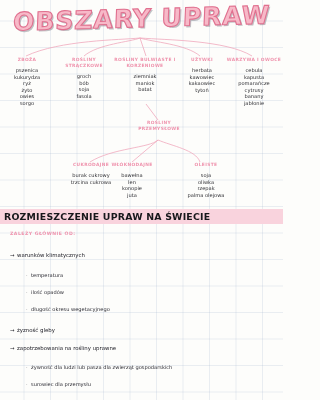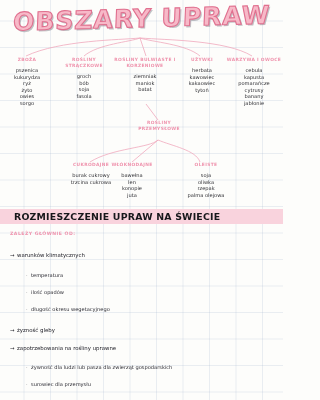--- a/index.html
+++ b/index.html
@@ -66,21 +66,21 @@
   svg.links{position:absolute;inset:0;width:283px;height:400px;pointer-events:none;}
 
   
   .hl-band{
     position:absolute;
     left:0;width:283px;height:15px;
     background:#f9d3dd;
   }
   .sec-title{
     position:absolute;
-    left:14px;
+    left:4px;
     font-size:9.4px;
     font-weight:bold;
     color:#17171b;
     letter-spacing:0.2px;
     white-space:nowrap;
   }
   .sub-lead{
     position:absolute;left:10px;
     font-size:4.6px;letter-spacing:0.5px;font-weight:bold;
     color:#ef93ad;text-transform:uppercase;

